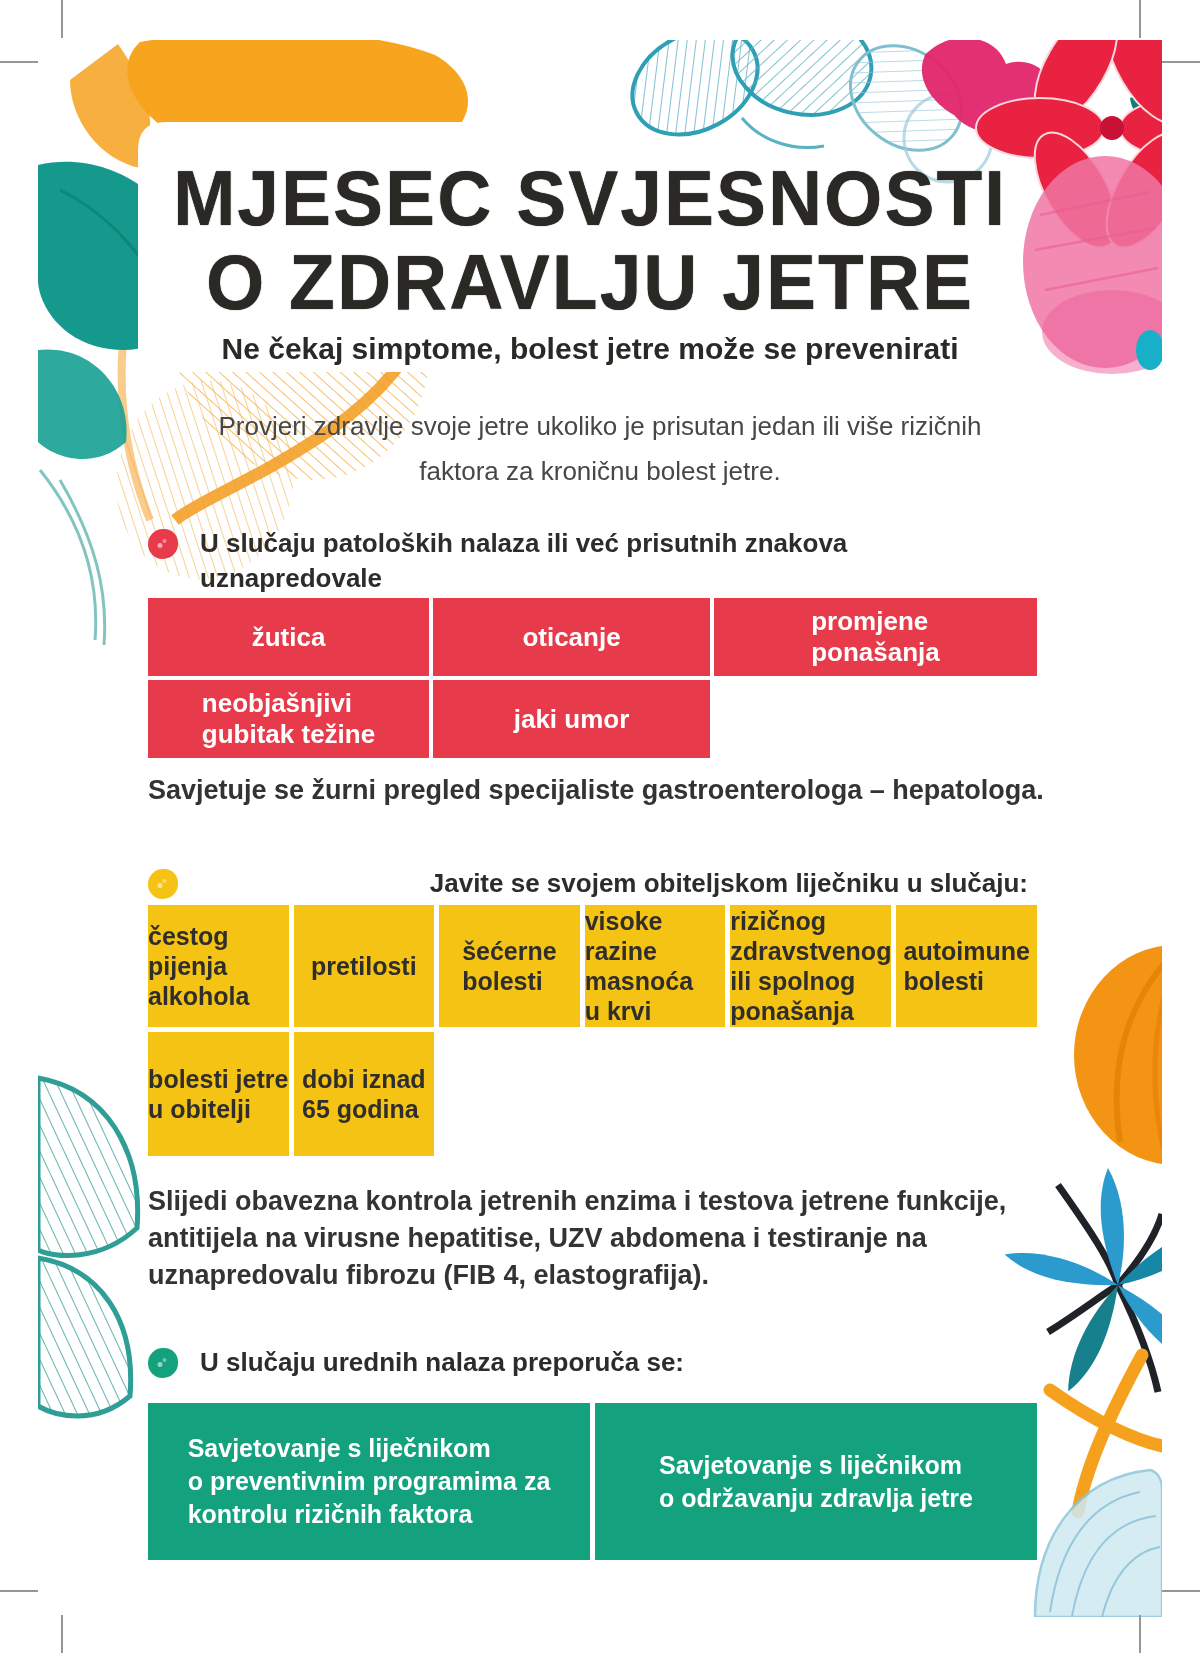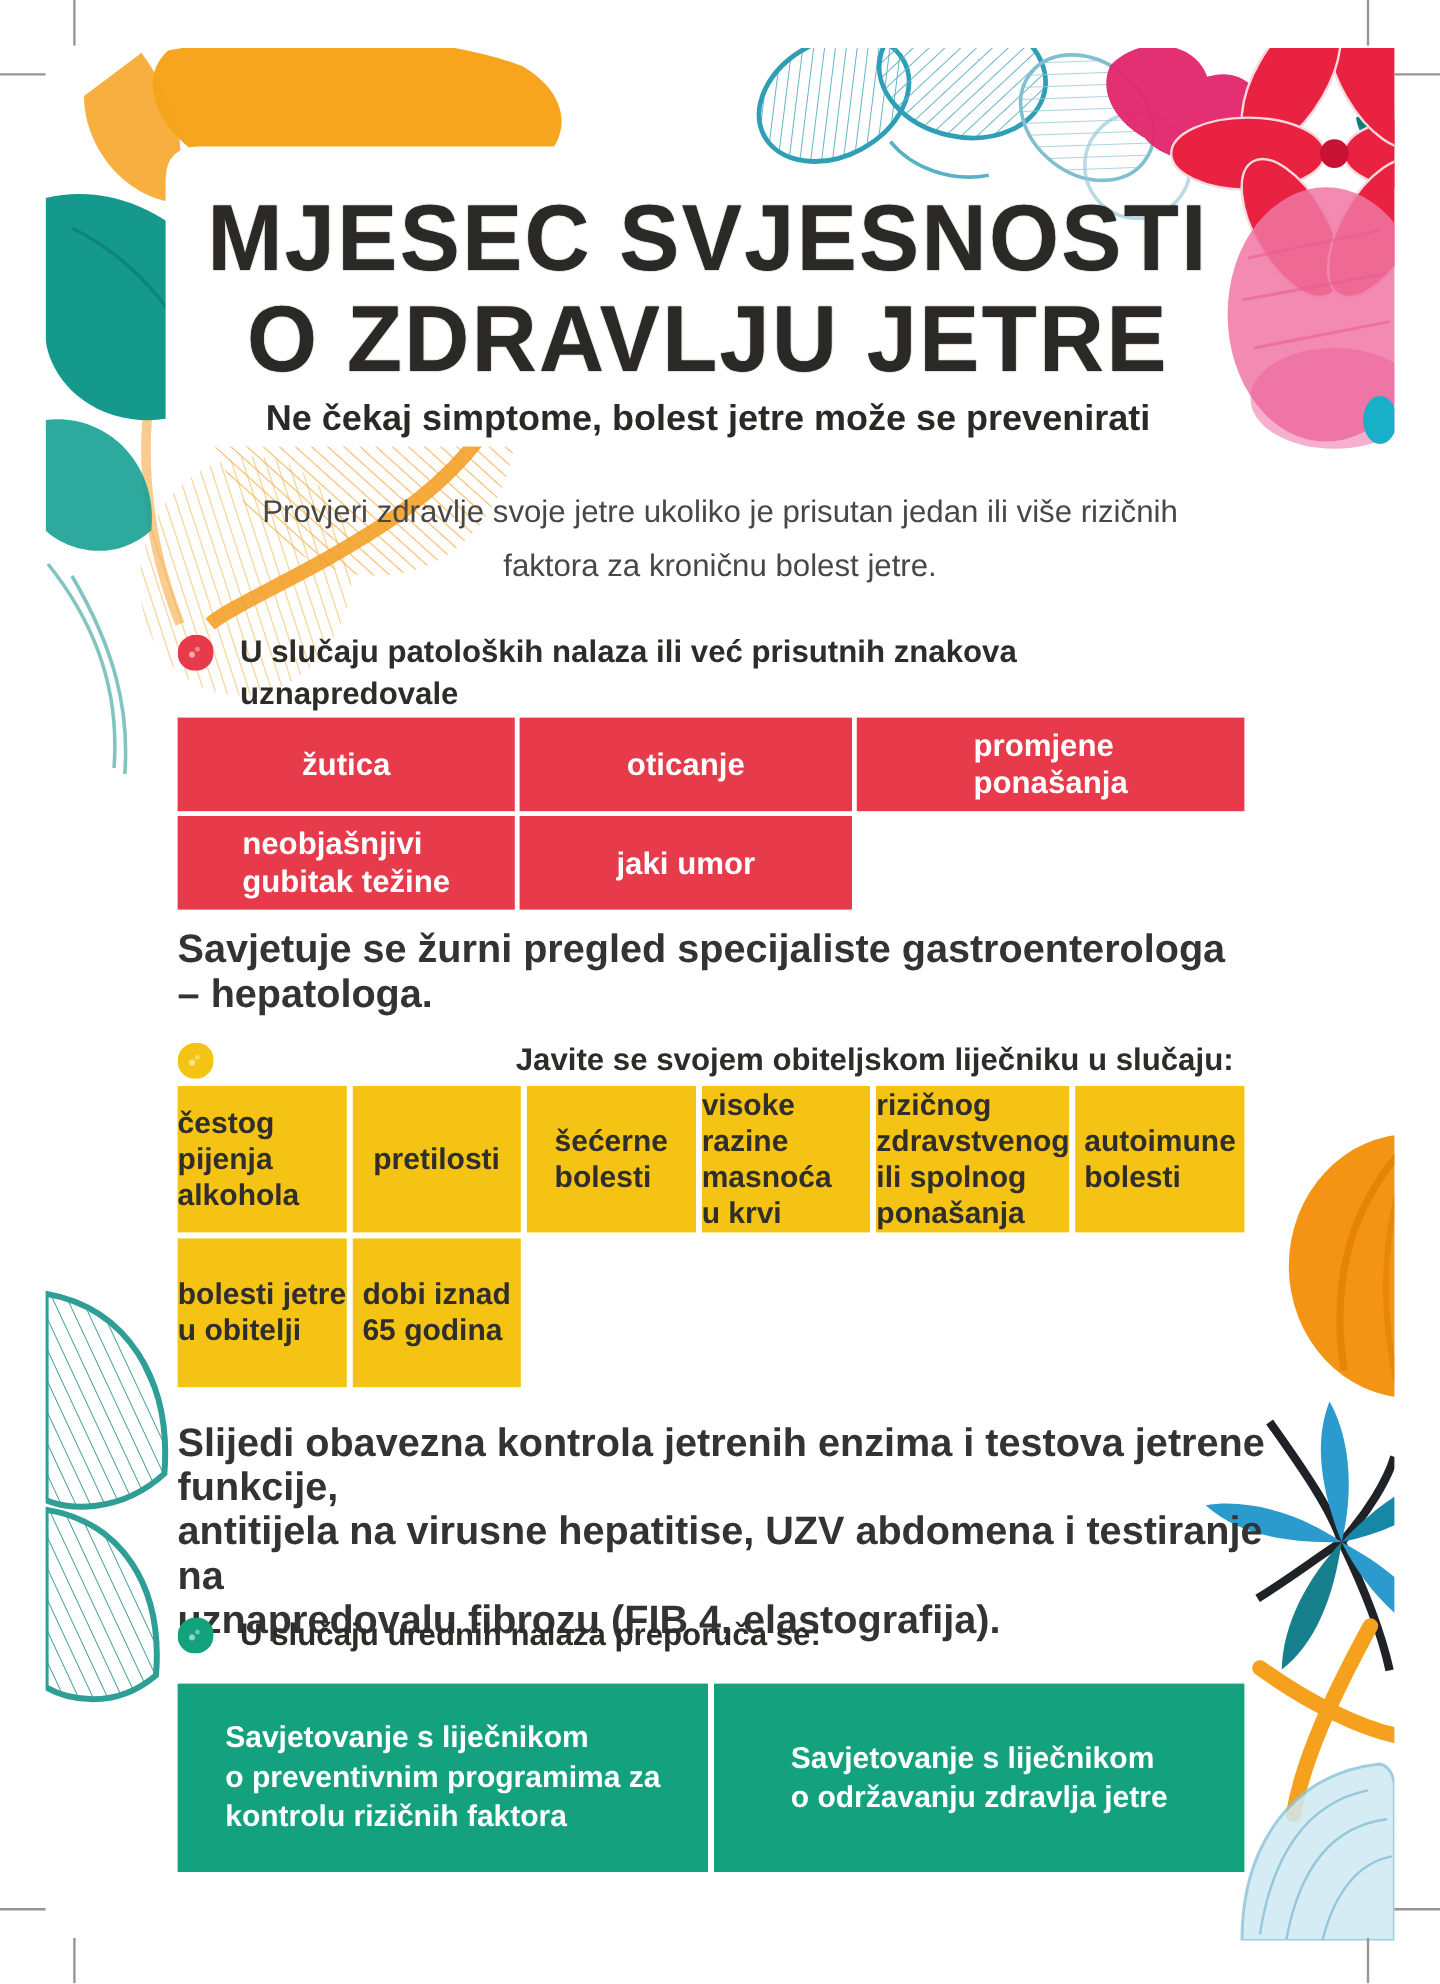--- a/index.html
+++ b/index.html
@@ -46,21 +46,21 @@
     display:flex;align-items:center;justify-content:center;
     font-weight:bold;white-space:pre-line;
   }
   .table-red{left:148px;top:598px;width:889px;grid-template-columns:281px 277px 323px;grid-template-rows:78px 78px;gap:4px;}
   .cell-red{background:var(--c-red,#e73b4b);color:#ffffff;font-size:26px;line-height:31px;}
   .table-yellow{left:148px;top:905px;width:889px;grid-template-columns:repeat(6,1fr);grid-template-rows:122px 124px;gap:5px;}
   .cell-yellow{background:var(--c-yellow,#f5c313);color:#2f2e2c;font-size:25px;line-height:30px;}
   .table-green{left:148px;top:1403px;width:889px;grid-template-columns:1fr 1fr;grid-template-rows:157px;gap:5px;}
   .cell-green{background:var(--c-green,#14a17e);color:#ffffff;font-size:25px;line-height:33px;}
 
-  .note{font-weight:bold;font-size:33px;line-height:37px;color:#333333;}
+  .note{font-weight:bold;font-size:27px;line-height:37px;color:#333333;}
 </style>
 </head>
 <body>
 
 <div id="page">
 
   <svg class="art" width="1200" height="1653" viewBox="0 0 1200 1653">
     <defs>
       <pattern id="hatchTeal" width="9" height="9" patternUnits="userSpaceOnUse" patternTransform="rotate(35)">
         <line x1="0" y1="0" x2="0" y2="9" stroke="#5fb3c4" stroke-width="1.6"></line>

